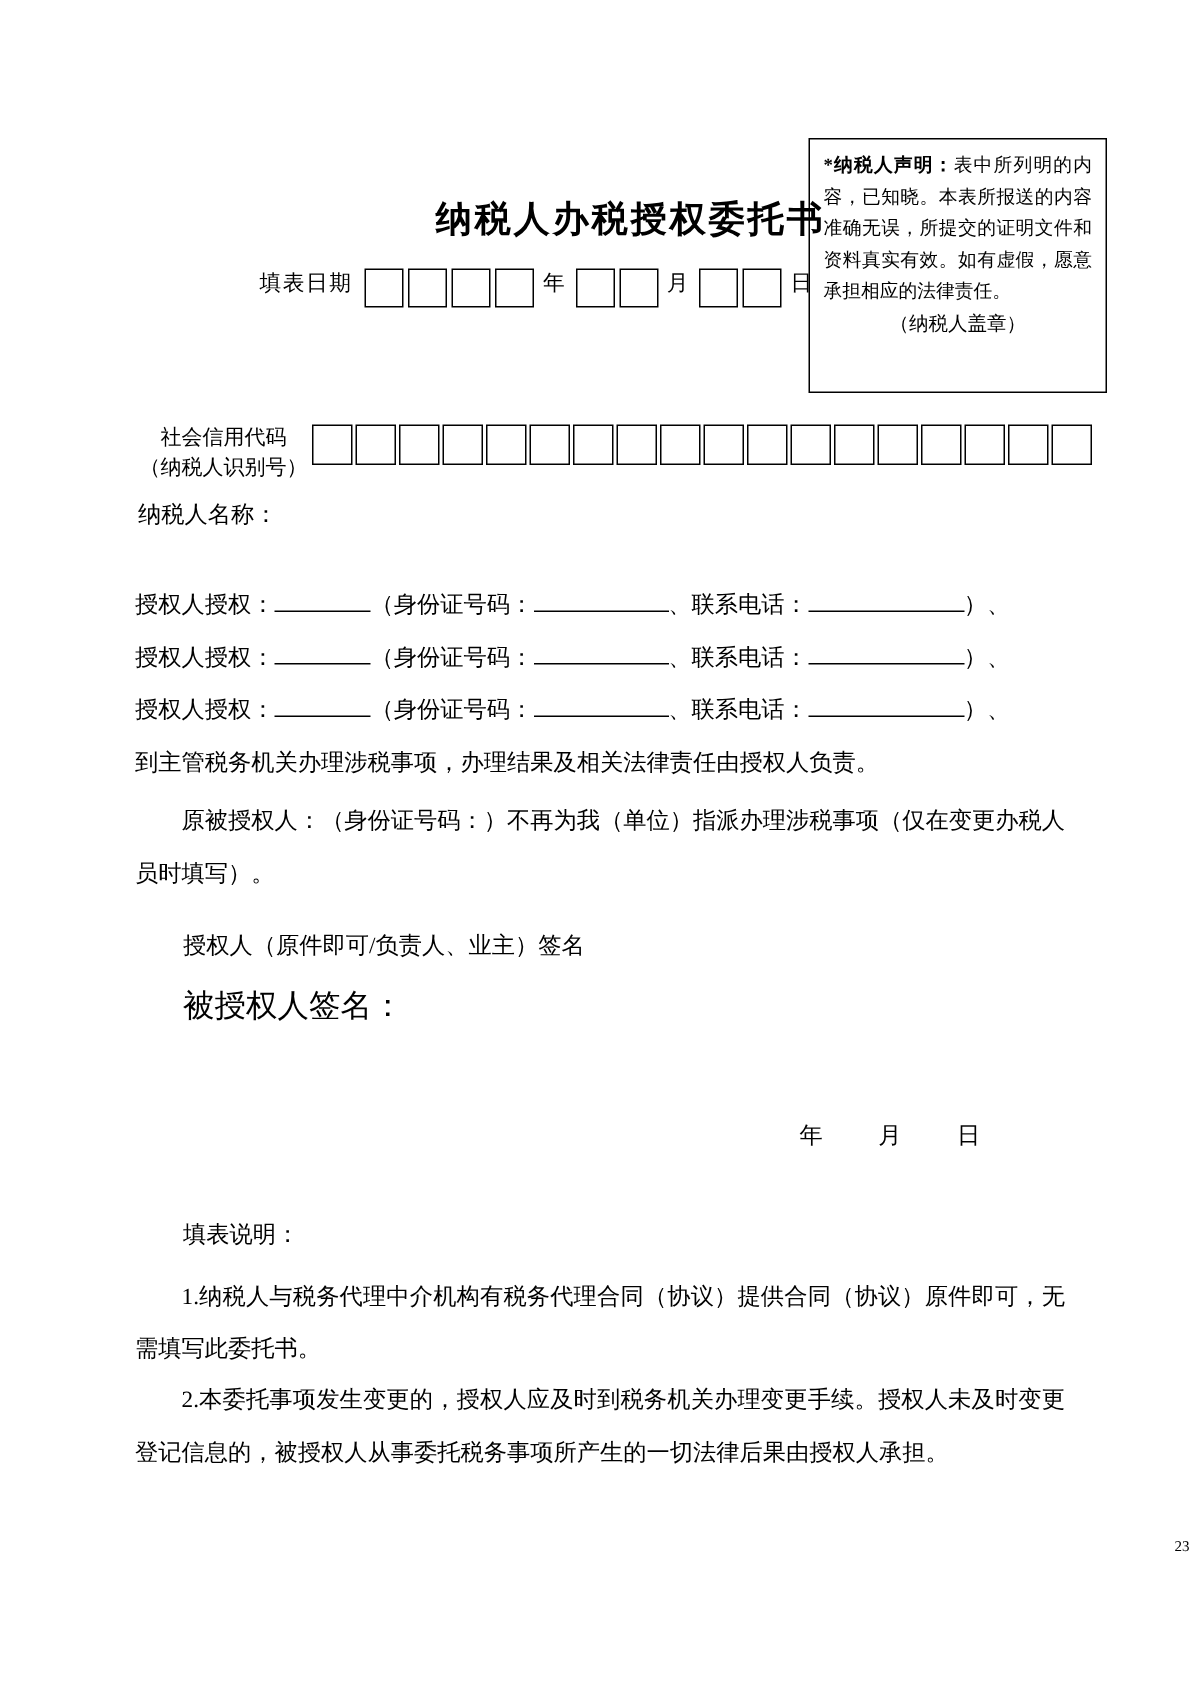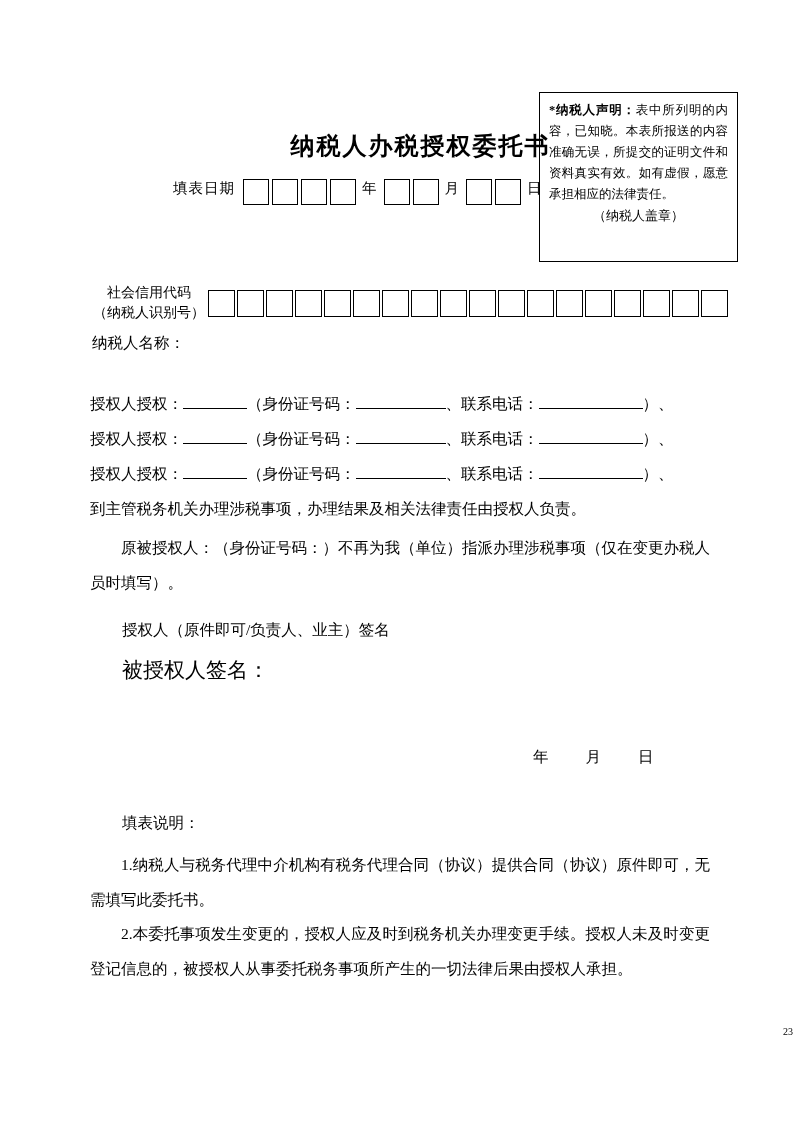--- a/index.html
+++ b/index.html
@@ -63,21 +63,20 @@
   }
   .decl-box .lead { font-weight: bold; }
   .decl-box .seal { text-align: center; font-size: 13px; text-align-last: center; }
 
   
   .credit-row {
     position: absolute;
     top: 283px;
     left: 92px;
     display: flex;
-    align-items: center;
   }
   .credit-label {
     width: 114px;
     text-align: center;
     font-size: 14px;
     line-height: 20px;
     margin-right: 2px;
     flex-shrink: 0;
   }
   .credit-boxes { display: flex; gap: 2px; }

